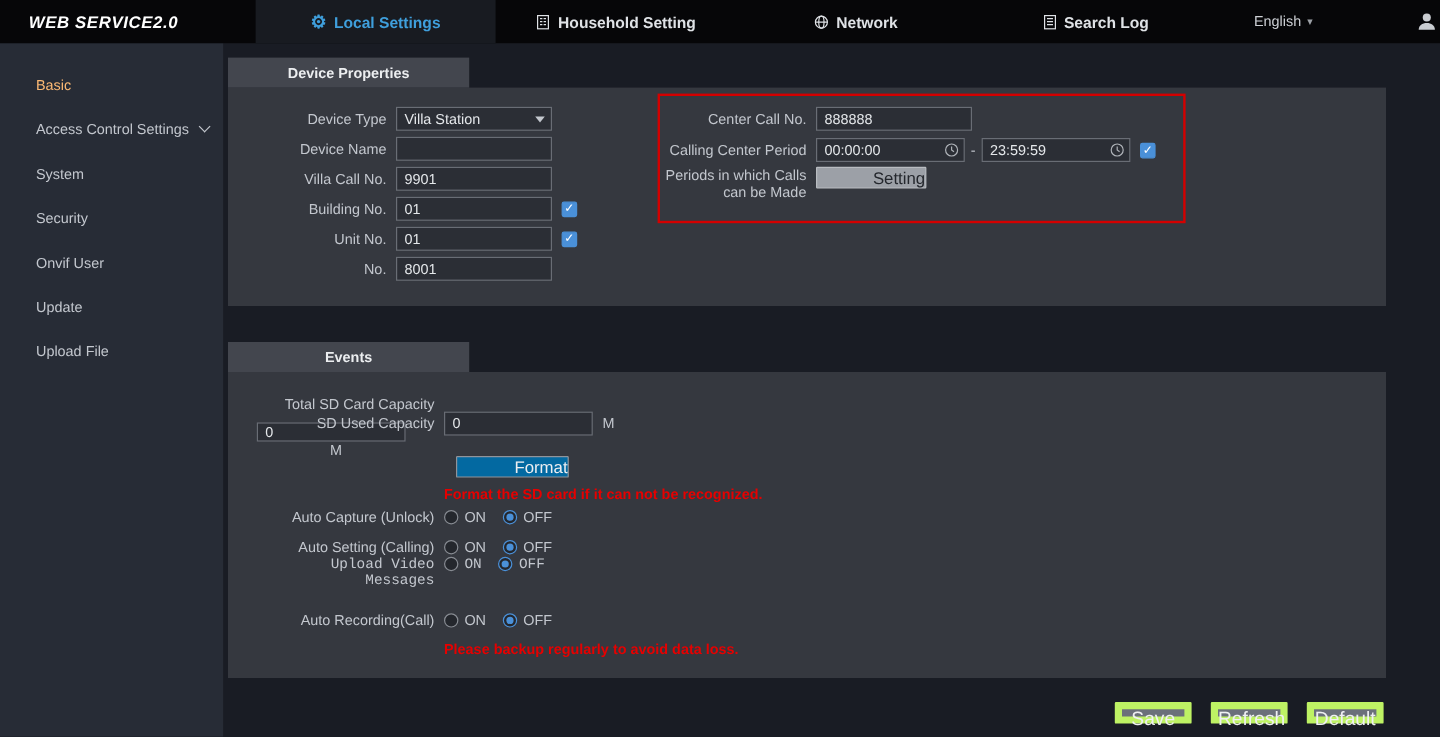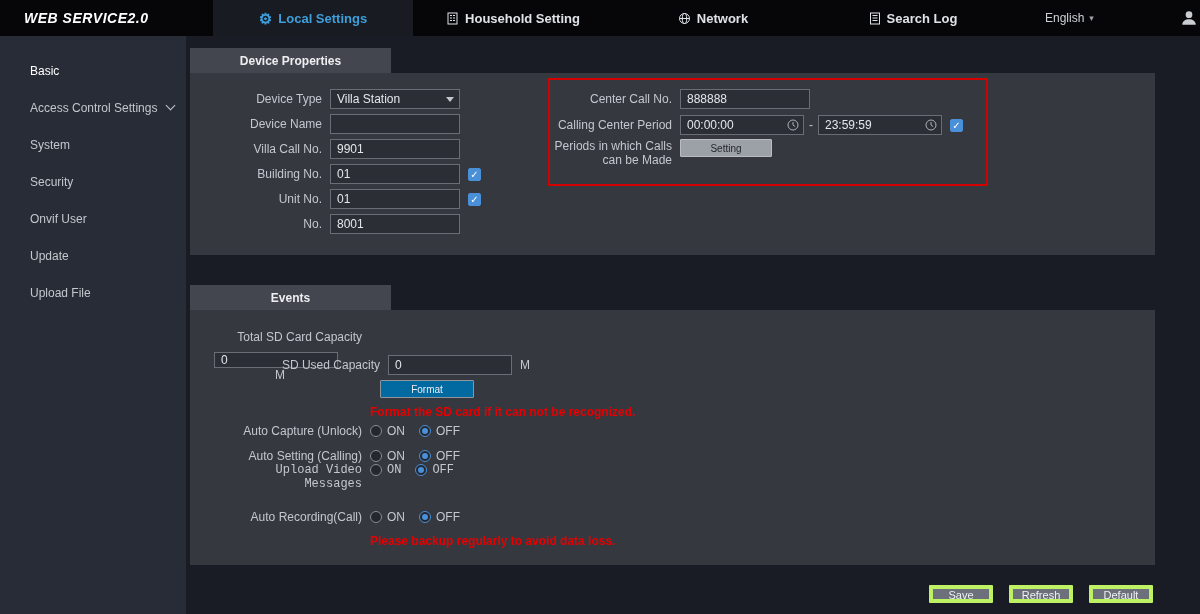--- a/index.html
+++ b/index.html
@@ -16,21 +16,21 @@
   .toptab{width:200px;display:flex;align-items:center;justify-content:center;gap:6px;color:#dfe2e6;font-size:13px;font-weight:bold;cursor:pointer;}
   .toptab.active{background:#181b21;color:#3f9fdc;}
   .toptab .gear{font-size:15px;line-height:15px;}
   .toptab svg{display:block;}
   .lang{margin-left:32px;display:flex;align-items:center;gap:5px;color:#cdd0d5;font-size:12px;cursor:pointer;}
   .lang .caret{font-size:9px;color:#9ca0a6;}
   .user-ic{position:absolute;right:2px;top:9px;width:18px;height:18px;overflow:hidden;}
   
   .sidebar{position:absolute;left:0;top:36px;width:186px;height:578px;background:#272c36;padding-top:16px;}
   .side-item{height:37px;display:flex;align-items:center;padding-left:30px;color:#c3c7ce;font-size:12px;cursor:pointer;}
-  .side-item.active{color:#ffffff;}
+  .side-item.active{color:#fdba74;}
   .chev{display:inline-block;width:7px;height:7px;border-right:1.5px solid #c3c7ce;border-bottom:1.5px solid #c3c7ce;transform:rotate(45deg);margin-left:10px;margin-top:-4px;}
   
   .panel-tab{position:absolute;height:25px;width:201px;background:#43464e;color:#eceef0;font-size:12px;font-weight:bold;display:flex;align-items:center;justify-content:center;cursor:pointer;z-index:2;}
   .panel-body{position:absolute;background:#35383f;width:965px;}
   #dp-tab{left:190px;top:48px;}
   #dp-body{left:190px;top:73px;height:182px;}
   #ev-tab{left:190px;top:285px;}
   #ev-body{left:190px;top:310px;height:255px;}
   
   .frow{position:absolute;display:flex;align-items:center;height:20px;}
@@ -54,24 +54,24 @@
   .dash{color:#c3c7ce;font-size:12px;margin:0 5px;}
   
   .cb{width:13px;height:13px;background:#4a90d8;border:1px solid #4a90d8;border-radius:2px;margin-left:8px;color:#fff;font-size:10px;line-height:11px;text-align:center;cursor:pointer;flex:0 0 13px;}
   .cb::after{content:"\2713";}
   
   .radio{width:12px;height:12px;border-radius:50%;border:1px solid #878b92;background:#24272d;display:inline-block;position:relative;cursor:pointer;flex:0 0 12px;margin-top:1px;}
   .radio.sel{border-color:#4a90d8;}
   .radio.sel::after{content:"";position:absolute;left:2px;top:2px;right:2px;bottom:2px;border-radius:50%;background:#4a90d8;}
   .rlabel{color:#c3c7ce;font-size:12px;margin-left:5px;margin-right:14px;}
   
-  .btn{font-family:"Liberation Sans",sans-serif;font-size:10px;cursor:pointer;border-radius:1px;}
+  .btn{font-family:"Liberation Sans",sans-serif;font-size:14px;cursor:pointer;border-radius:1px;text-align:right;}
   .btn-setting{width:92px;height:18px;background:#9ca0a7;color:#24272d;border:1px solid #b9bcc1;}
   .btn-format{width:94px;height:18px;background:#0369a1;color:#eceef1;border:1px solid #90949b;}
-  .fbtn{position:absolute;top:585px;width:64px;height:18px;background:#6b707a;color:#eff0f2;border:4px solid #bef264;font-size:11px;font-family:"Liberation Sans",sans-serif;cursor:pointer;border-radius:1px;}
+  .fbtn{position:absolute;top:585px;width:64px;height:18px;background:#6b707a;color:#eff0f2;border:6px solid #bef264;font-size:16px;font-family:"Liberation Sans",sans-serif;cursor:pointer;border-radius:1px;}
   
   .warn{position:absolute;color:#e60000;font-size:12px;font-weight:bold;}
   .hl-rect{position:absolute;left:358px;top:5px;width:440px;height:108px;border:2px solid #d40000;pointer-events:none;z-index:5;}
   .munit{color:#c3c7ce;font-size:12px;margin-left:8px;}
 </style>
 </head>
 <body>
 
 <div class="topbar">
   <div class="logo">WEB SERVICE2.0</div>
@@ -235,21 +235,21 @@
 <div class="panel-tab" id="ev-tab">Events</div>
 <div class="panel-body" id="ev-body">
 
   <div class="frow" style="left:0;top:20px;flex-direction:column;">
     <div class="flabel w172">Total SD Card Capacity</div>
     <span class="gap"></span>
     <input class="tinput iw124" value="0" style="">
     <span class="munit">M</span>
   </div>
 
-  <div class="frow" style="left:0;top:45px;padding-left:18px;">
+  <div class="frow" style="left:0;top:33px;">
     <div class="flabel w172">SD Used Capacity</div>
     <span class="gap"></span>
     <input class="tinput iw124" value="0" style="">
     <span class="munit">M</span>
   </div>
 
   <button class="btn btn-format" style="position:absolute;left:190px;top:70px;">Format</button>
 
   <div class="warn" style="left:180px;top:95px;">Format the SD card if it can not be recognized.</div>
 

